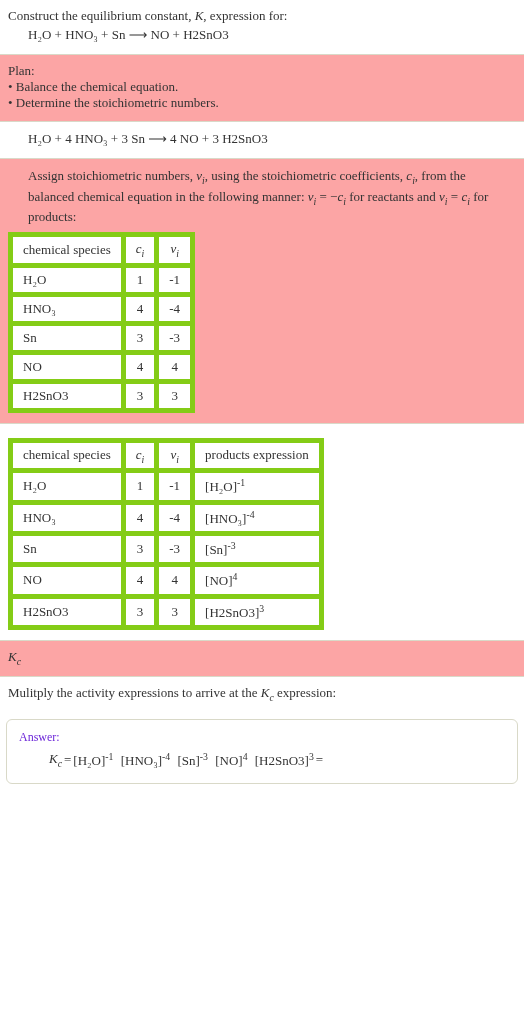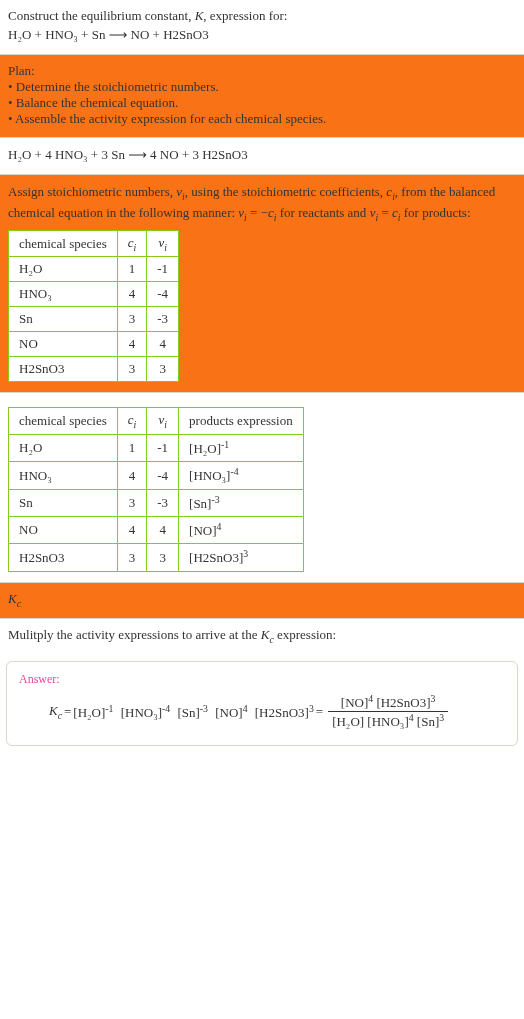--- a/index.html
+++ b/index.html
@@ -10,55 +10,56 @@
     font-size: 13px;
     color: #333333;
     width: 524px;
   }
   .section {
     padding: 8px 24px 10px 8px;
   }
   .divided {
     border-top: 1px solid #d9d9c8;
     border-bottom: 1px solid #d9d9c8;
-    background: #f97316;
+    background: #fca5a5;
   }
   .equation, .plain {
     line-height: 1.4;
+    margin-left: 20px;
   }
   .label {
     margin-bottom: 2px;
   }
   table.data {
     border-collapse: collapse;
     margin-top: 6px;
     font-size: 13px;
   }
   table.data th, table.data td {
-    border: 1px solid #84cc16;
+    border: 5px solid #84cc16;
     padding: 4px 10px;
     text-align: left;
     background: #ffffff;
     font-weight: normal;
   }
   table.data th {
     font-weight: normal;
   }
   .center-col { text-align: center !important; margin-top: 24px; }
   sub { font-size: 0.75em; }
   sup { font-size: 0.75em; }
   .answer-box {
     border: 1px solid #d9d9c8;
     border-radius: 6px;
     padding: 10px 12px 14px 12px;
     margin: 4px 6px 8px 6px;
     background: #ffffff;
   }
   .answer-title {
-    color: #ec4899;
+    color: #6d28d9;
     font-size: 12px;
     margin-bottom: 6px;
   }
   .frac {
     display: inline-block;
     vertical-align: middle;
     text-align: center;
     margin: 0 3px;
   }
   .frac .num {
@@ -85,23 +86,22 @@
 
 <div class="section">
   <div class="label">
     Construct the equilibrium constant, <i>K</i>, expression for:
   </div>
   <div class="equation">H₂O + HNO₃ + Sn ⟶ NO + H2SnO3</div>
 </div>
 
 <div class="section divided">
   <div>Plan:</div>
+  <div>• Balance the chemical equation.</div>
   <div>• Determine the stoichiometric numbers.</div>
-  <div>• Balance the chemical equation.</div>
-  <div>• Assemble the activity expression for each chemical species.</div>
 </div>
 
 <div class="section">
   <div class="equation">H₂O + 4 HNO₃ + 3 Sn ⟶ 4 NO + 3 H2SnO3</div>
 </div>
 
 <div class="section divided">
   <div class="plain">
     Assign stoichiometric numbers, <i>ν<sub>i</sub></i>, using the stoichiometric coefficients, <i>c<sub>i</sub></i>, from the balanced chemical equation in the following manner: <i>ν<sub>i</sub></i> = −<i>c<sub>i</sub></i> for reactants and <i>ν<sub>i</sub></i> = <i>c<sub>i</sub></i> for products:
   </div>
@@ -198,22 +198,14 @@
   <div class="answer-title">Answer:</div>
   <div class="eqline indent">
     <span><i>K<sub>c</sub></i></span>
     <span> = </span>
     <span><span>[H₂O]</span><sup>-1</sup></span>&nbsp;
     <span><span>[HNO₃]</span><sup>-4</sup></span>&nbsp;
     <span><span>[Sn]</span><sup>-3</sup></span>&nbsp;
     <span><span>[NO]</span><sup>4</sup></span>&nbsp;
     <span><span>[H2SnO3]</span><sup>3</sup></span>
     <span> = </span>
-    <span class="frac">
-      <span class="num">
-        <span>[NO]</span><sup>4</sup>&nbsp;<span>[H2SnO3]</span><sup>3</sup>
-      </span>
-      <span class="den">
-        <span>[H₂O]</span><span></span>&nbsp;<span>[HNO₃]</span><sup>4</sup>&nbsp;<span>[Sn]</span><sup>3</sup>
-      </span>
-    </span>
   </div>
 </div>
 
 </body></html>

